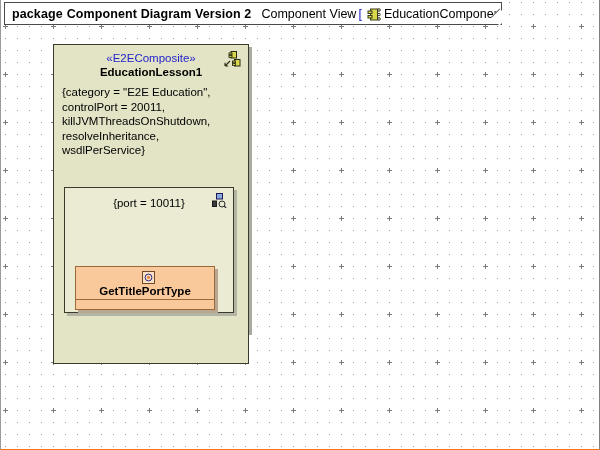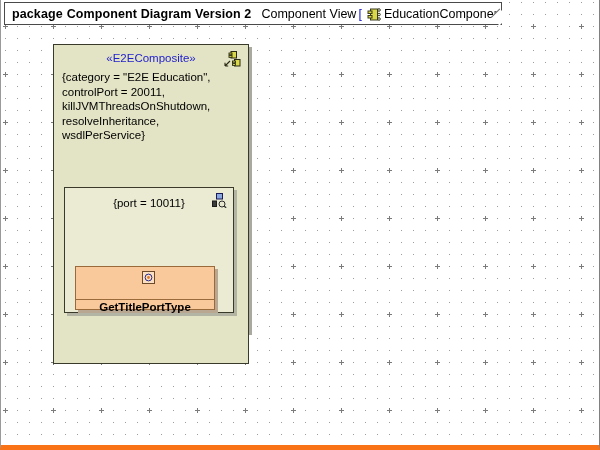--- a/index.html
+++ b/index.html
@@ -11,21 +11,21 @@
     background: #ffffff;
     font-family: "Liberation Sans", sans-serif;
   }
 
   #canvas {
     position: relative;
     width: 600px;
     height: 450px;
     background-color: #ffffff;
     border-right: 1px solid #808080;
-    border-bottom: 5px solid #f97316;
+    border-bottom: 1px solid #f97316;
     border-left: 1px solid #9a9a9a;
     overflow: hidden;
   }
 
   
   .grid-layer {
     position: absolute;
     left: 0; top: 0;
     width: 600px; height: 450px;
     pointer-events: none;
@@ -228,21 +228,21 @@
     width: 13px; height: 13px;
     margin-left: 4px;
     flex: 0 0 auto;
   }
   .pt-name {
     color: #000;
     font-size: 11.5px;
     font-weight: bold;
     text-align: center;
     line-height: 15px;
-    margin-top: 16px;
+    margin-top: 0px;
   }
   .pt-divider {
     position: absolute;
     left: 0; right: 0;
     top: 32px;
     height: 1px;
     background: #9a6a3a;
   }
 </style>
 </head>
@@ -404,20 +404,21 @@
         <rect x="5" y="5.6" width="3" height="1.8" fill="#d8d84a" stroke="#2a2a14" stroke-width="0.9"></rect>
         <rect x="10.5" y="9.5" width="5.5" height="6.5" fill="#d8d84a" stroke="#2a2a14" stroke-width="1"></rect>
         <rect x="8.5" y="11" width="3" height="1.8" fill="#d8d84a" stroke="#2a2a14" stroke-width="0.9"></rect>
         <rect x="8.5" y="13.6" width="3" height="1.8" fill="#d8d84a" stroke="#2a2a14" stroke-width="0.9"></rect>
         <path d="M1 16 L6 11 M1 16 L4.2 16 M1 16 L1 12.8" stroke="#2a2a14" stroke-width="1.1" fill="none"></path>
       </svg>
     </span>
 
     <div class="composite-head">
       <div class="stereo">«E2EComposite»</div>
+      <div class="elname">EducationLesson1</div>
     </div>
 
     <div class="taglist">{category = "E2E Education",
 controlPort = 20011,
 killJVMThreadsOnShutdown,
 resolveInheritance,
 wsdlPerService}</div>
 
     <div class="service-shadow"></div>
 

